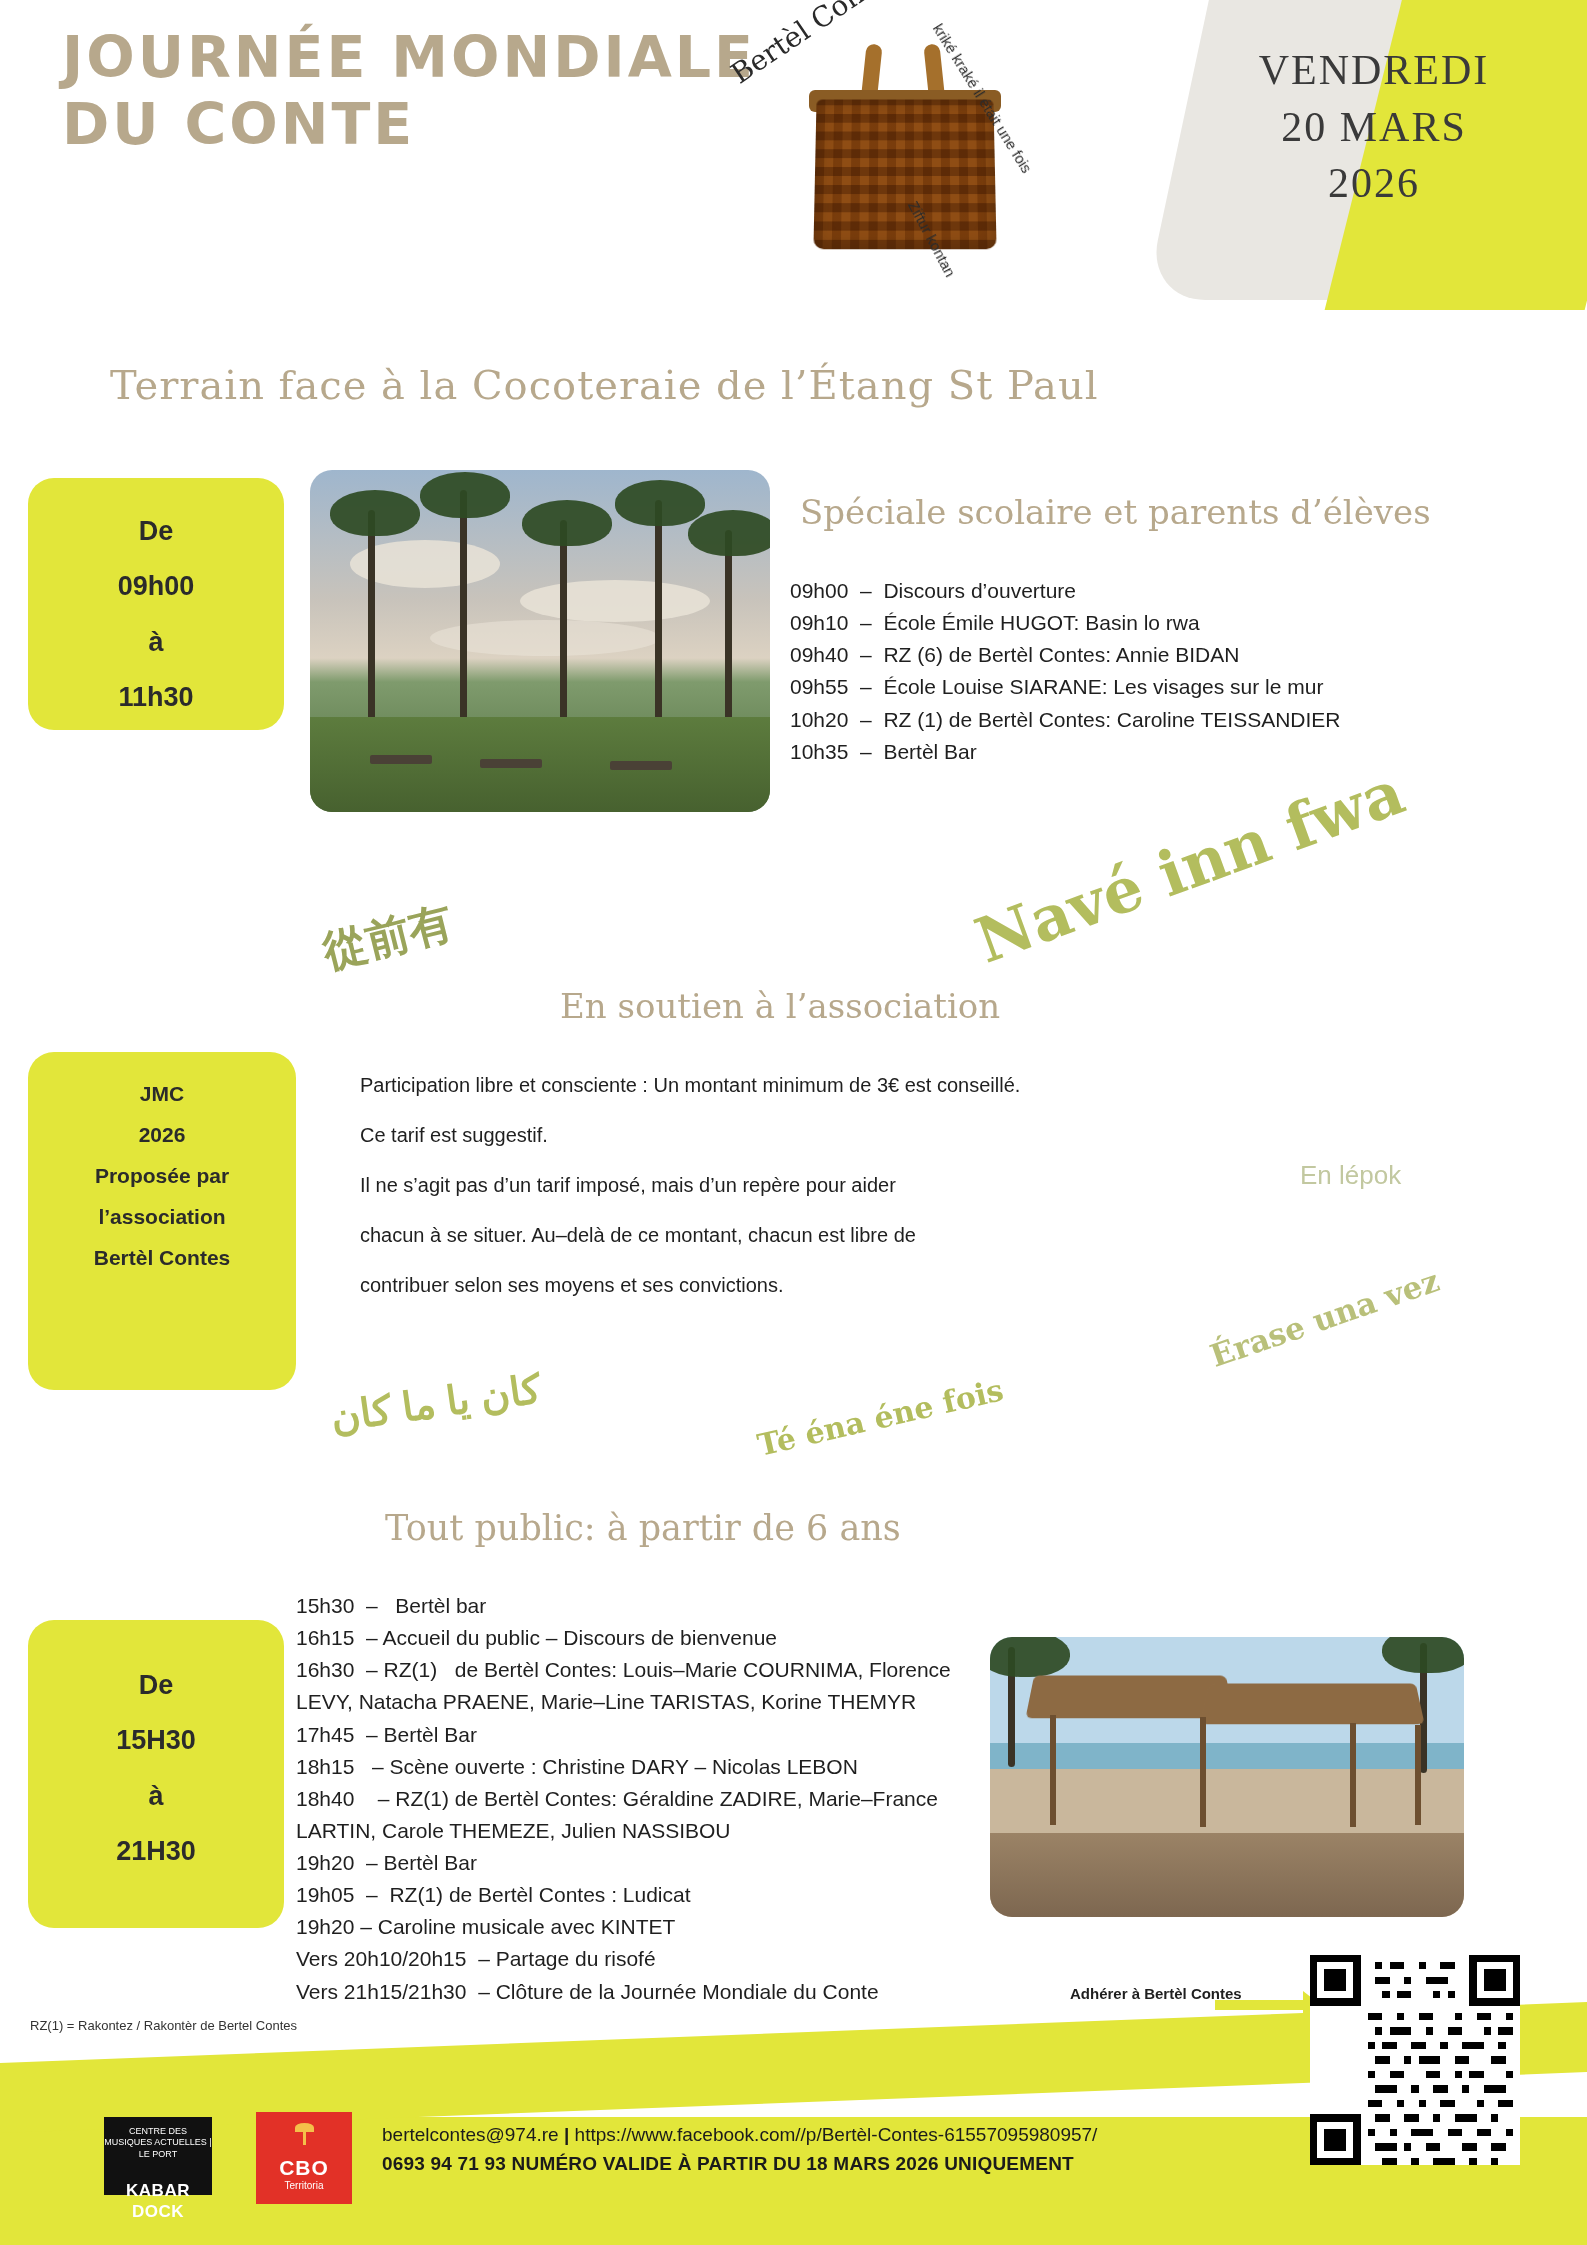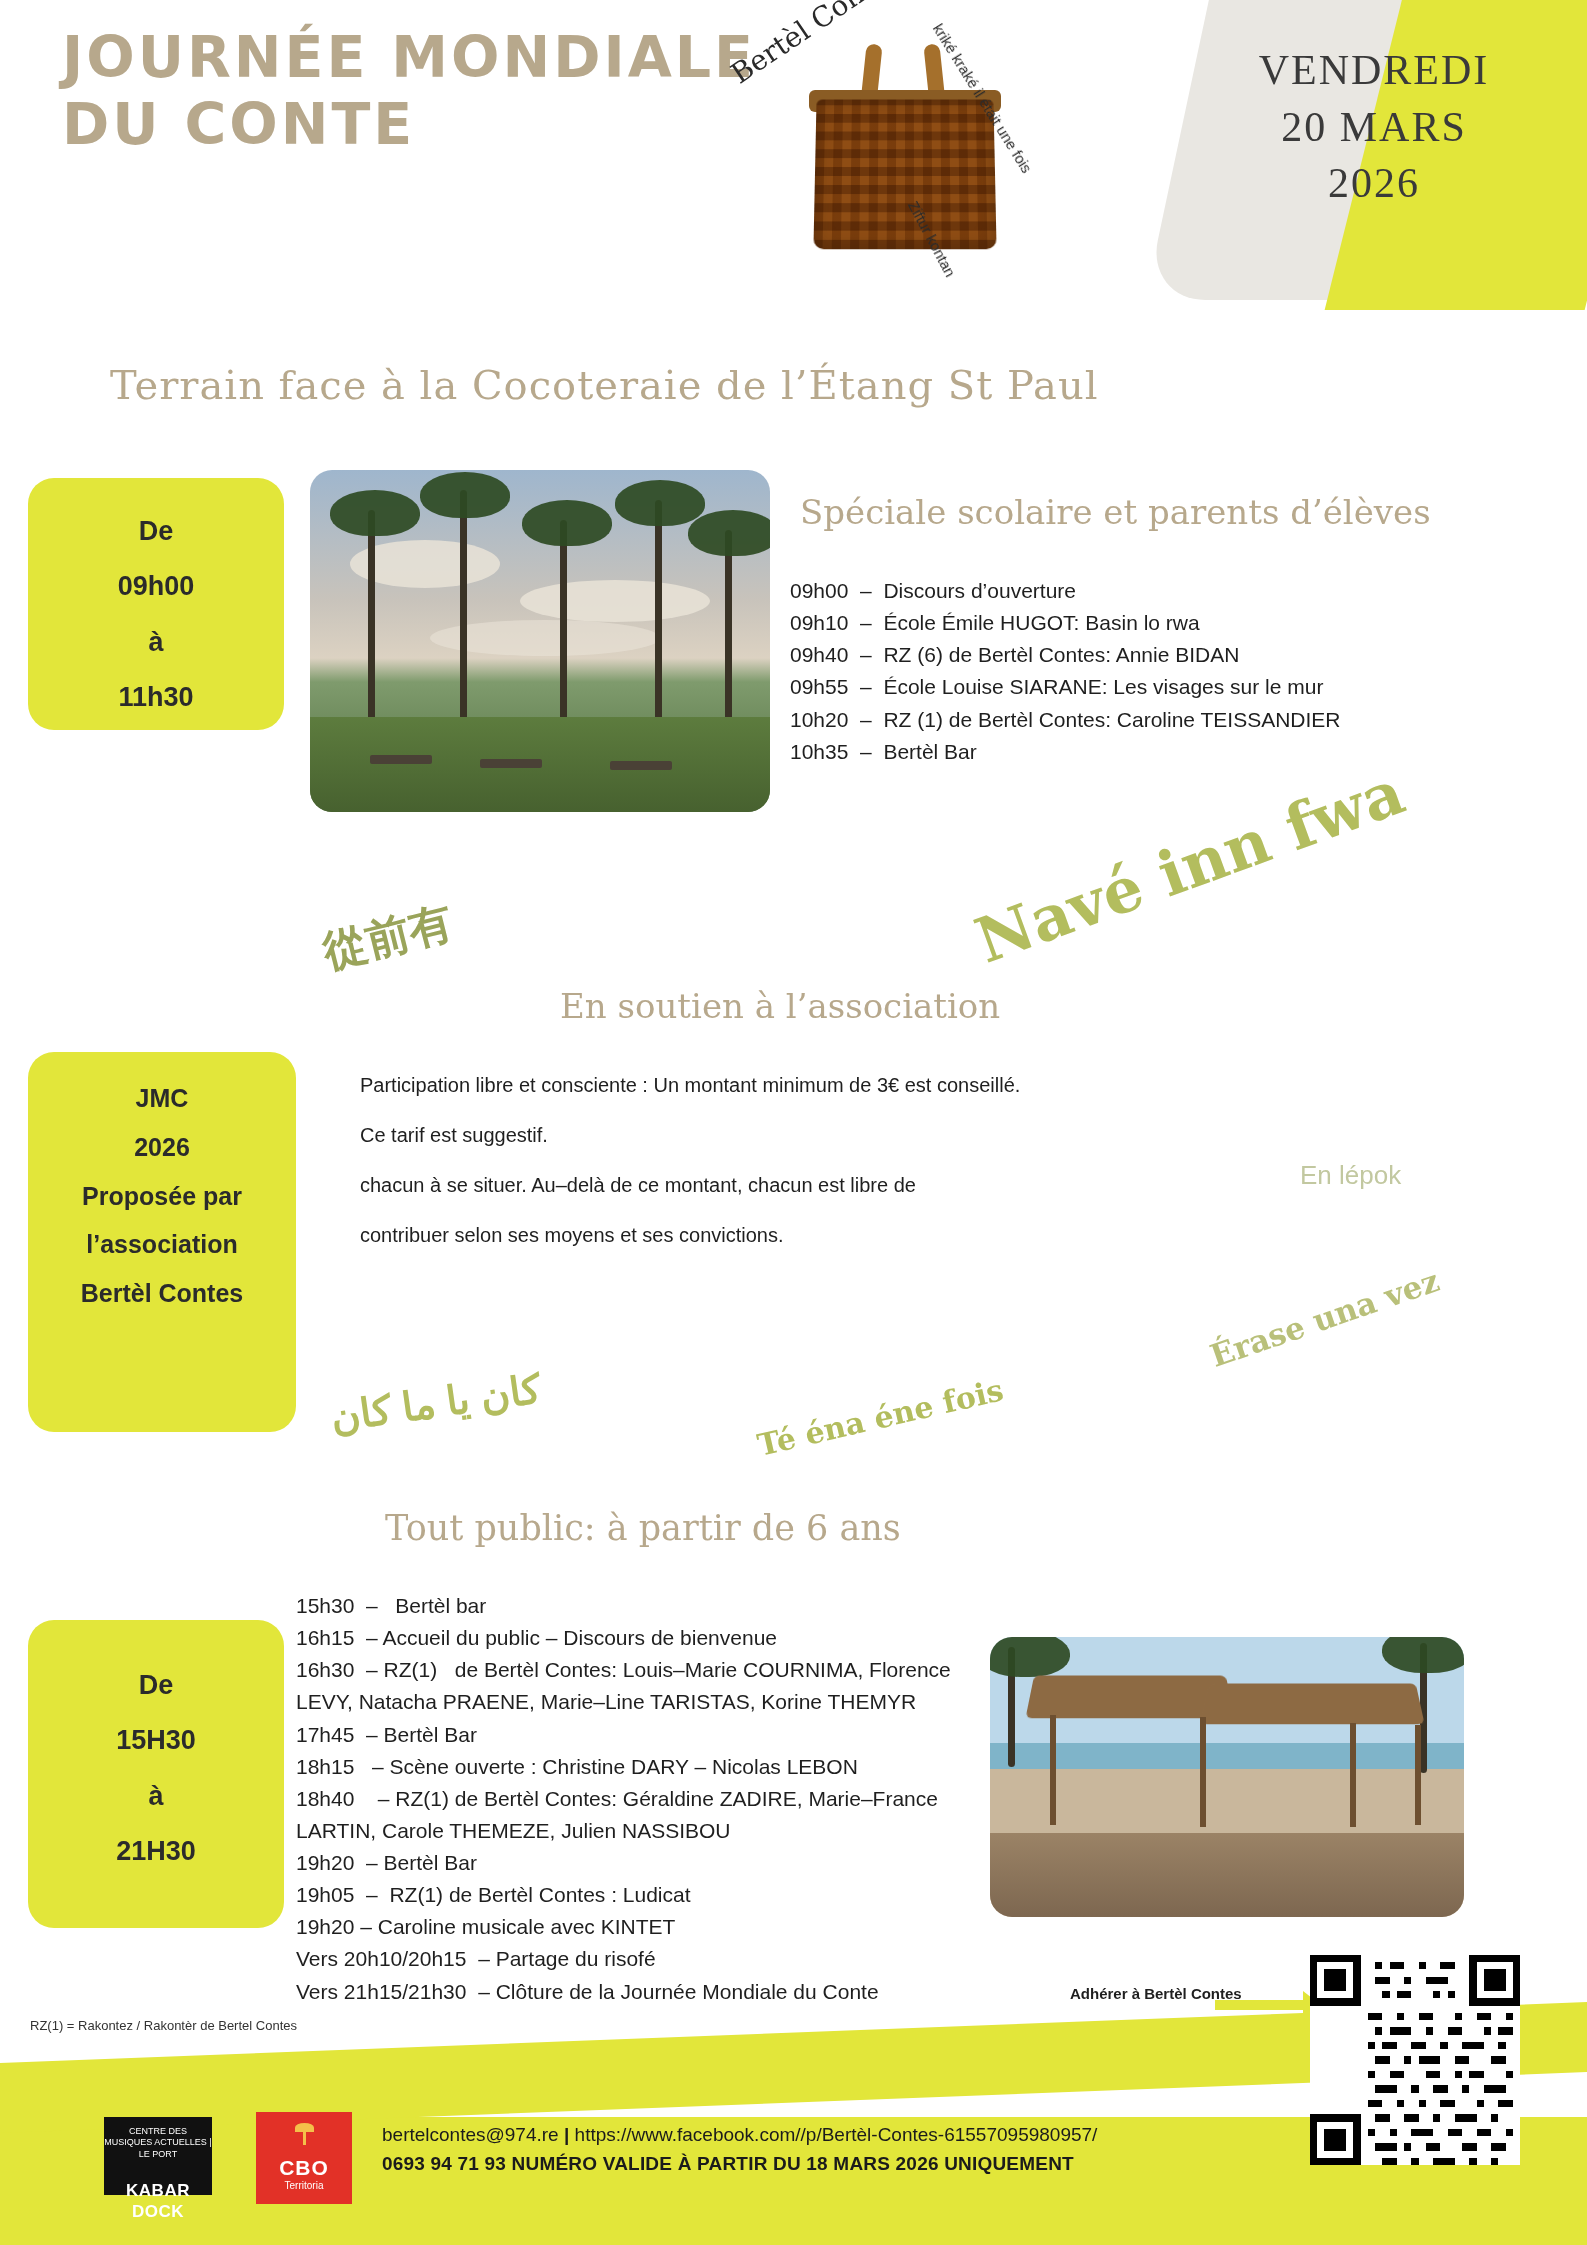--- a/index.html
+++ b/index.html
@@ -120,22 +120,22 @@
     z-index:3;
   }
 
   
   .ybox{
     position:absolute;background:#e2e63a;border-radius:26px;
     text-align:center;font-weight:bold;color:#2b2b2b;z-index:3;
   }
   .ybox-1{left:28px;top:478px;width:256px;height:252px;padding-top:26px;box-sizing:border-box;
           font-size:27px;line-height:2.05;}
-  .ybox-2{left:28px;top:1052px;width:268px;height:380px;padding:22px 0 0;box-sizing:border-box;
-          font-size:25px;line-height:1.95;}
+  .ybox-2{left:28px;top:1052px;width:268px;height:338px;padding:22px 0 0;box-sizing:border-box;
+          font-size:21px;line-height:1.95;}
   .ybox-3{left:28px;top:1620px;width:256px;height:308px;padding-top:38px;box-sizing:border-box;
           font-size:27px;line-height:2.05;}
 
   
   .photo{position:absolute;border-radius:22px;overflow:hidden;z-index:3;}
   .photo-1{left:310px;top:470px;width:460px;height:342px;}
   .photo-2{left:990px;top:1637px;width:474px;height:280px;}
 
   .sky{position:absolute;inset:0;background:linear-gradient(#9fb6cd 0%,#c8c3bb 38%,#dcd2c2 55%,#7f9b6d 62%,#4d6b3c 100%);}
   .cloud{position:absolute;background:#e9e3d7;border-radius:50%;opacity:.85;}
@@ -302,20 +302,21 @@
 2026
 Proposée par
 l’association
 Bertèl Contes</div>
 
   <div class="script h-soutien">En soutien à l’association</div>
 
   <div class="support">
     <div>Participation libre et consciente : Un montant minimum de 3€ est conseillé.</div>
     <div>Ce tarif est  suggestif.</div>
+    <div>Il ne s’agit pas d’un tarif imposé, mais d’un repère pour aider</div>
     <div>chacun à se situer. Au–delà de ce montant, chacun est libre de</div>
     <div>contribuer selon ses moyens et ses convictions.</div>
   </div>
 
   <div class="script h-public">Tout public: à partir de 6 ans</div>
 
   <div class="ybox ybox-3" style="white-space:pre-line;">De
 15H30
 à
 21H30</div>

